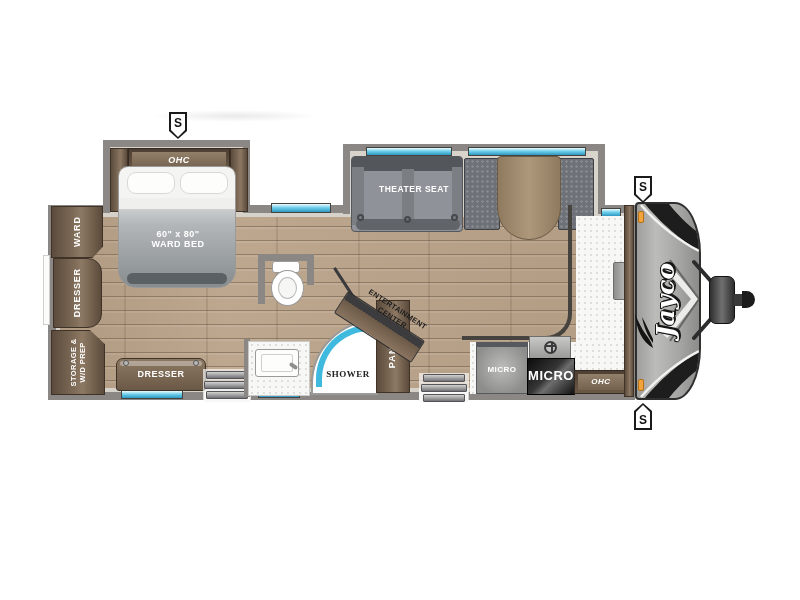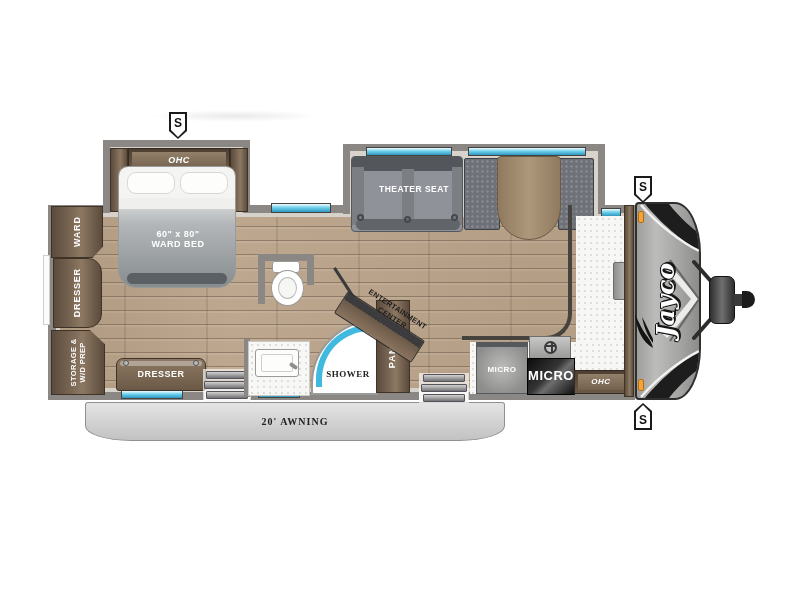--- a/index.html
+++ b/index.html
@@ -42,23 +42,20 @@
   .tipup .o,.tipup .i{clip-path:polygon(50% 0,100% 30%,100% 100%,0 100%,0 30%);}
   .tipdn .i{padding-bottom:6px;} .tipup .i{padding-top:6px;}
   .jayco-text{font-family:"DejaVu Serif",serif;font-style:italic;font-weight:bold;font-size:25px;color:#fff;
      text-shadow:-1px 0 #161616,1px 0 #161616,0 -1px #161616,0 1px #161616,-1px -1px #161616,1px 1px #161616,2px 2px #161616;}
 </style>
 </head>
 <body>
 
 <div id="canvas">
 
-  <div class="abs" style="left:85px;top:402px;width:420px;height:39px;background:linear-gradient(180deg,#e4e4e4,#c2c2c2);border:1px solid #8f8f8f;border-radius:3px 3px 46px 46px / 3px 3px 15px 15px;display:flex;align-items:center;justify-content:center;">
-    <span class="hlbl dk" style="font-size:10px;letter-spacing:1px;">20' AWNING</span>
-  </div>
 
   <div class="abs" style="left:150px;top:110px;width:170px;height:12px;background:radial-gradient(ellipse at center,rgba(0,0,0,.14),rgba(0,0,0,0) 70%);opacity:.6;"></div>
 
   <div class="abs body-shell" style="left:48px;top:205px;width:587px;height:195px;"></div>
 
   <div class="abs" style="left:204px;top:391px;width:46px;height:11px;background:#eceae6;"></div>
   <div class="abs" style="left:419px;top:391px;width:49px;height:11px;background:#eceae6;"></div>
 
   <div class="abs slide" style="left:103px;top:140px;width:147px;height:73px;"></div>
   <div class="abs slide" style="left:343px;top:144px;width:262px;height:70px;"></div>

